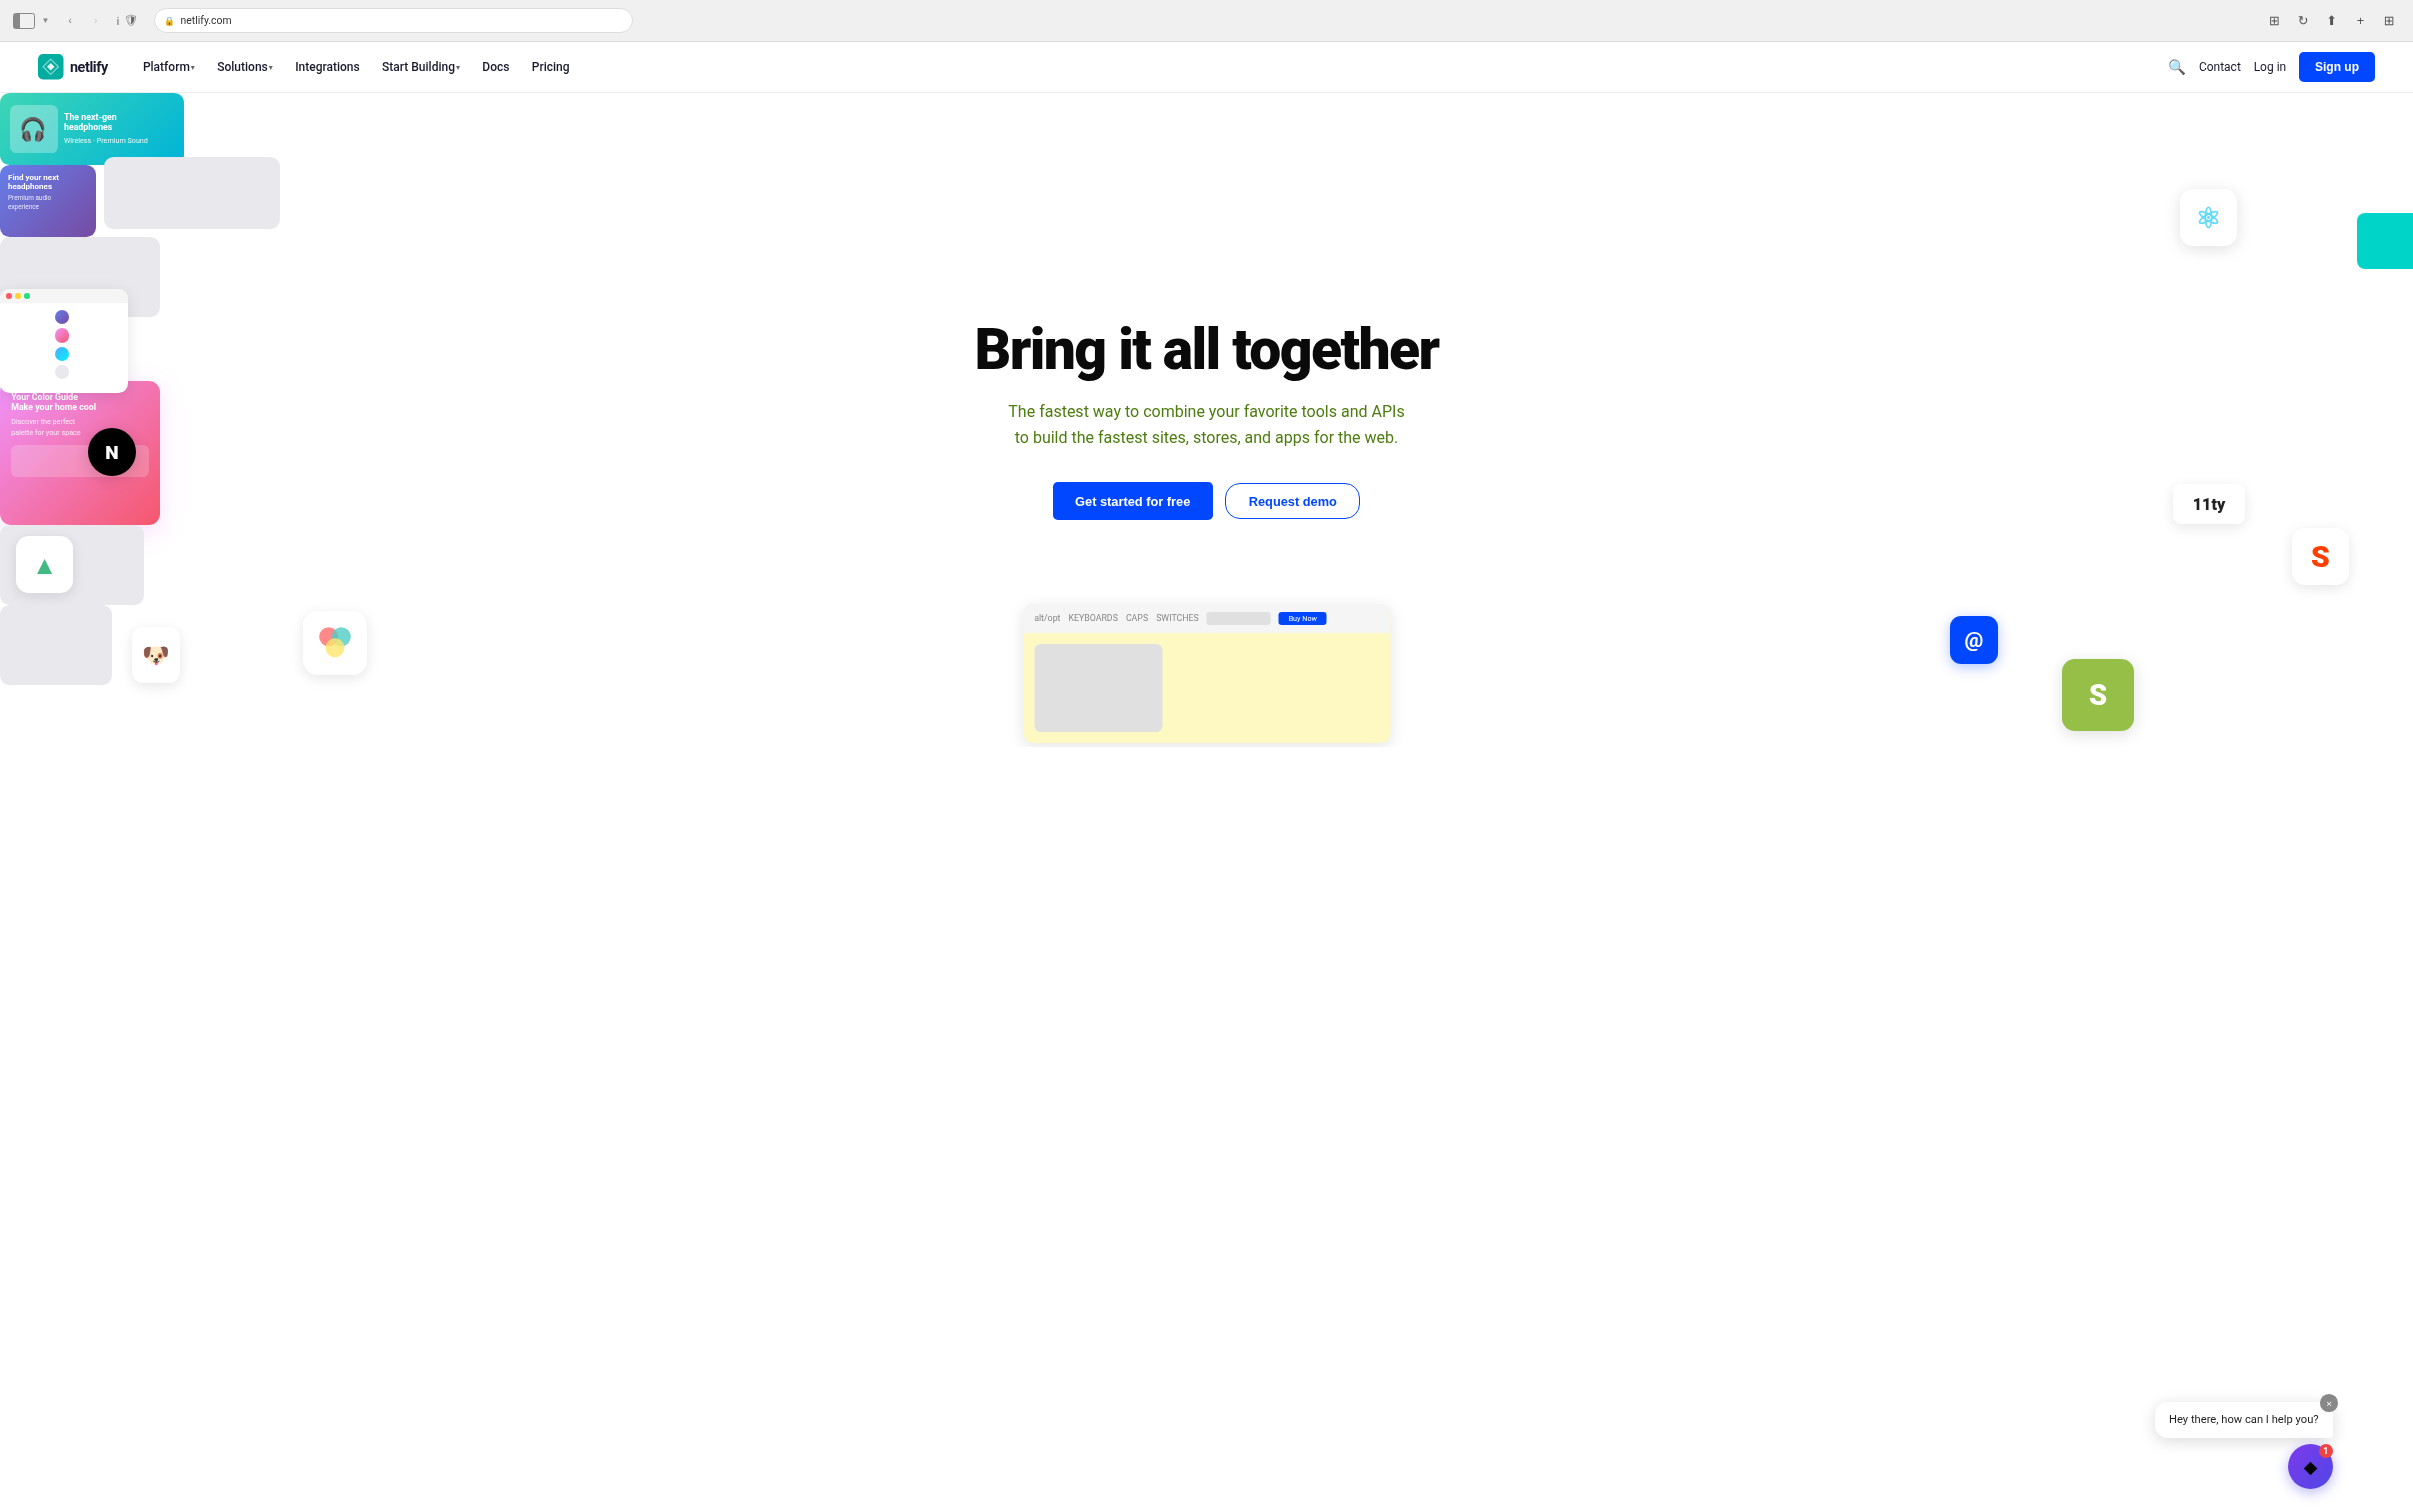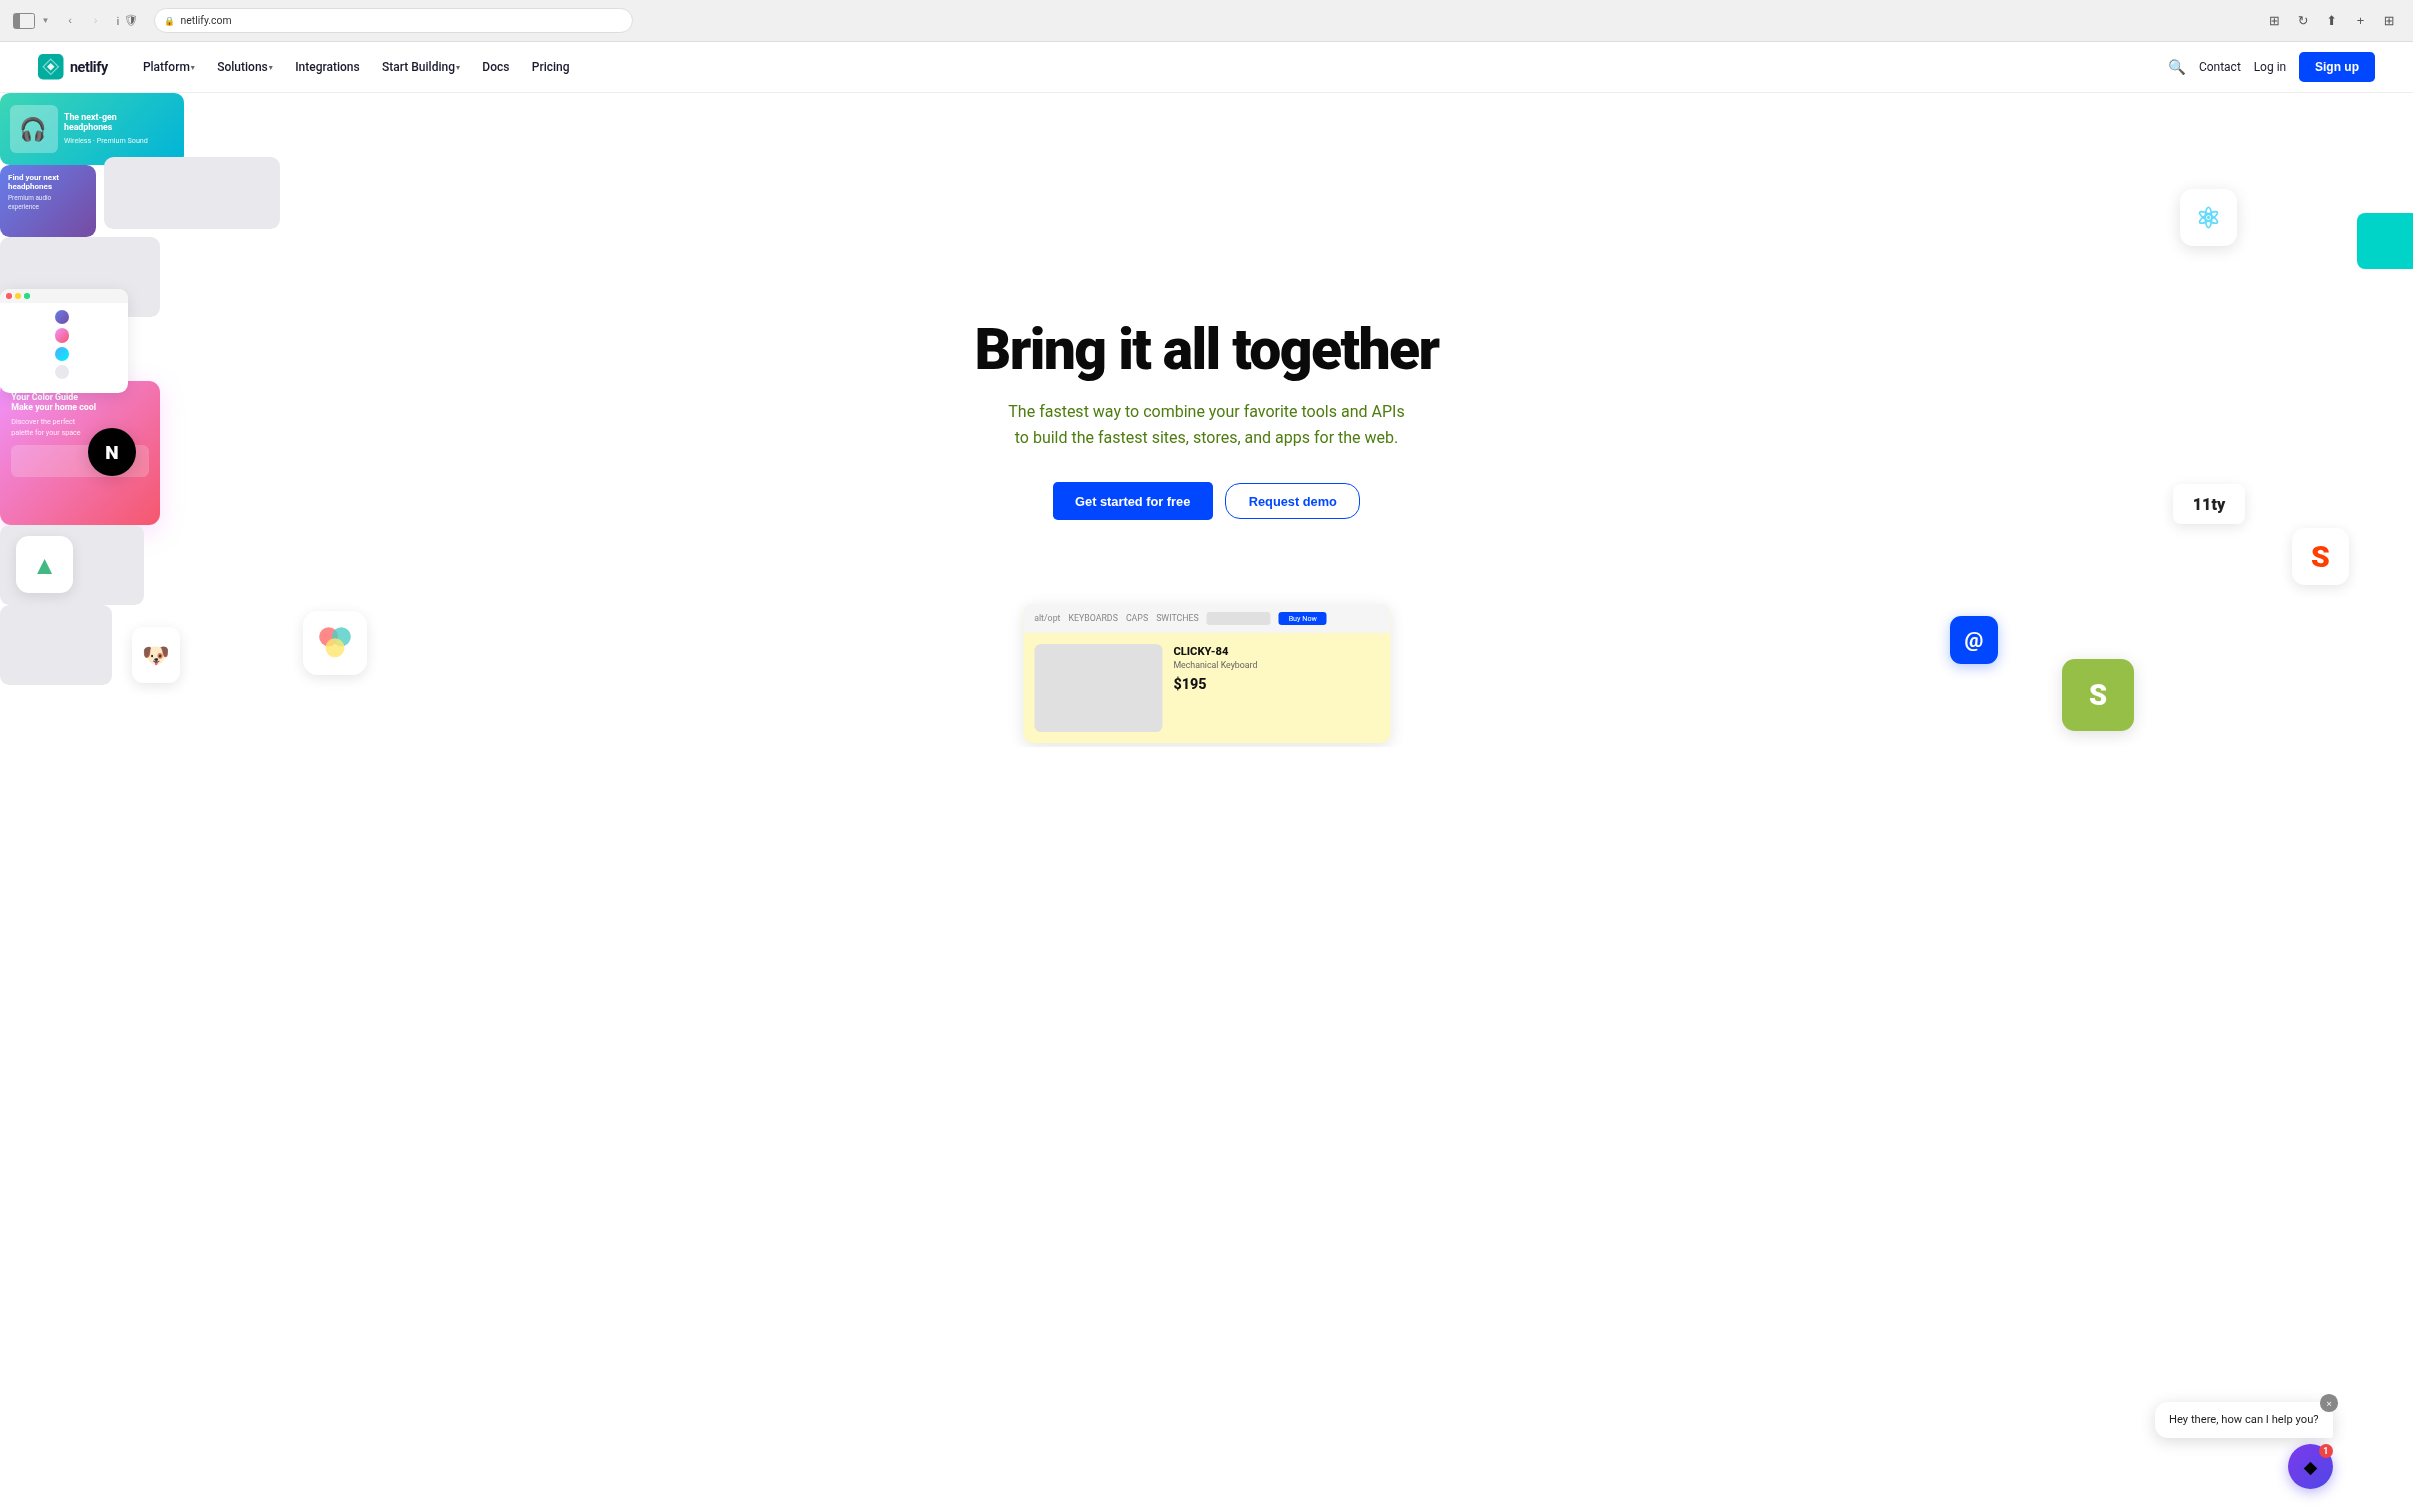--- a/index.html
+++ b/index.html
@@ -715,26 +715,20 @@
       <div class="keyboard-header">
         <span>alt/opt</span>
         <span>KEYBOARDS</span>
         <span>CAPS</span>
         <span>SWITCHES</span>
         <div style="flex:1;height:12.8px;background:#e0e0e0;border-radius:3.2px;max-width:64px;"></div>
         <div style="height:12.8px;background:#0047FF;border-radius:3.2px;width:48px;display:flex;align-items:center;justify-content:center;font-size:7.2px;color:#fff;">Buy Now</div>
       </div>
       <div class="keyboard-body">
         <div class="keyboard-img"></div>
-        <div class="keyboard-info">
-          <div class="keyboard-brand"></div>
-          <div class="keyboard-name">CLICKY-84</div>
-          <div class="keyboard-sub">Mechanical Keyboard</div>
-          <div class="keyboard-price">$195</div>
-        </div>
       </div>
     </div>
 
     <div class="app-icon shopify-card">
       <span style="font-size:29px;color:#fff;font-weight:900;">S</span>
     </div>
 
     <div class="app-icon storybook-card">
       <span style="font-size:22.3px;">🐶</span>
     </div>

